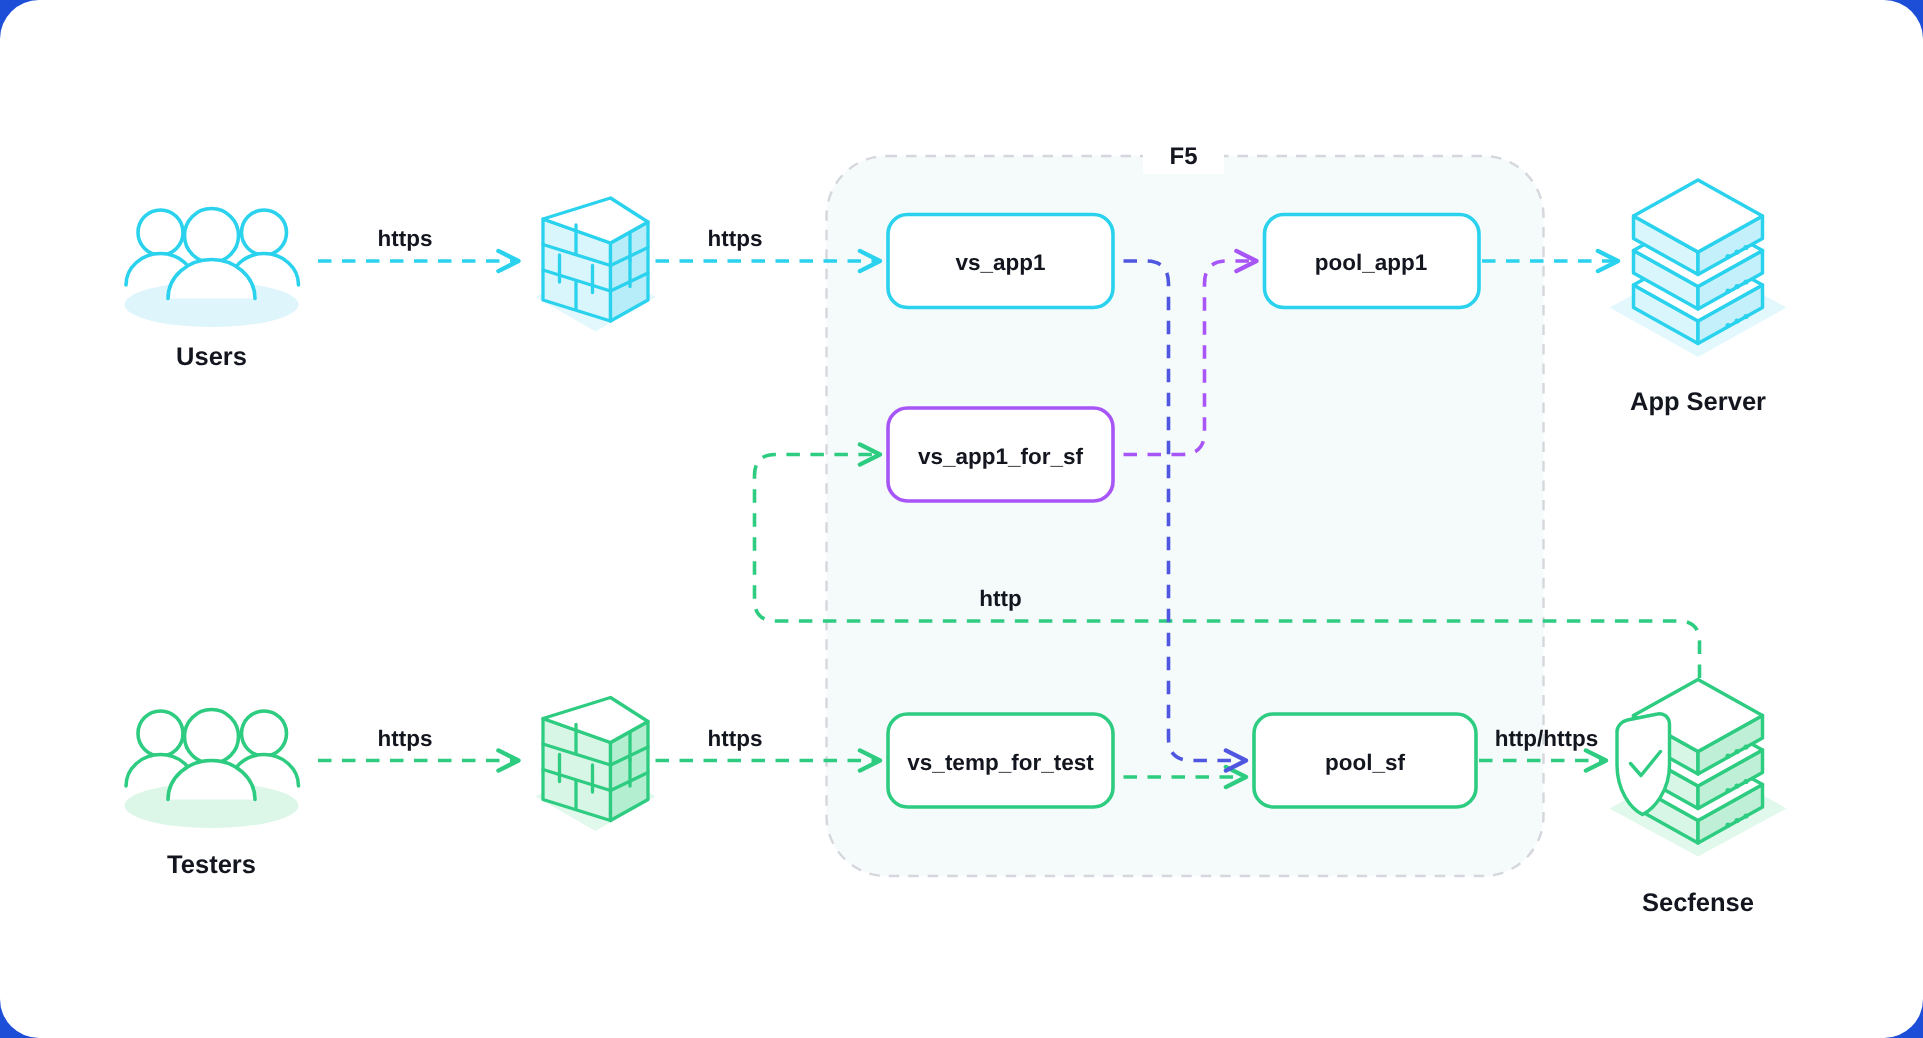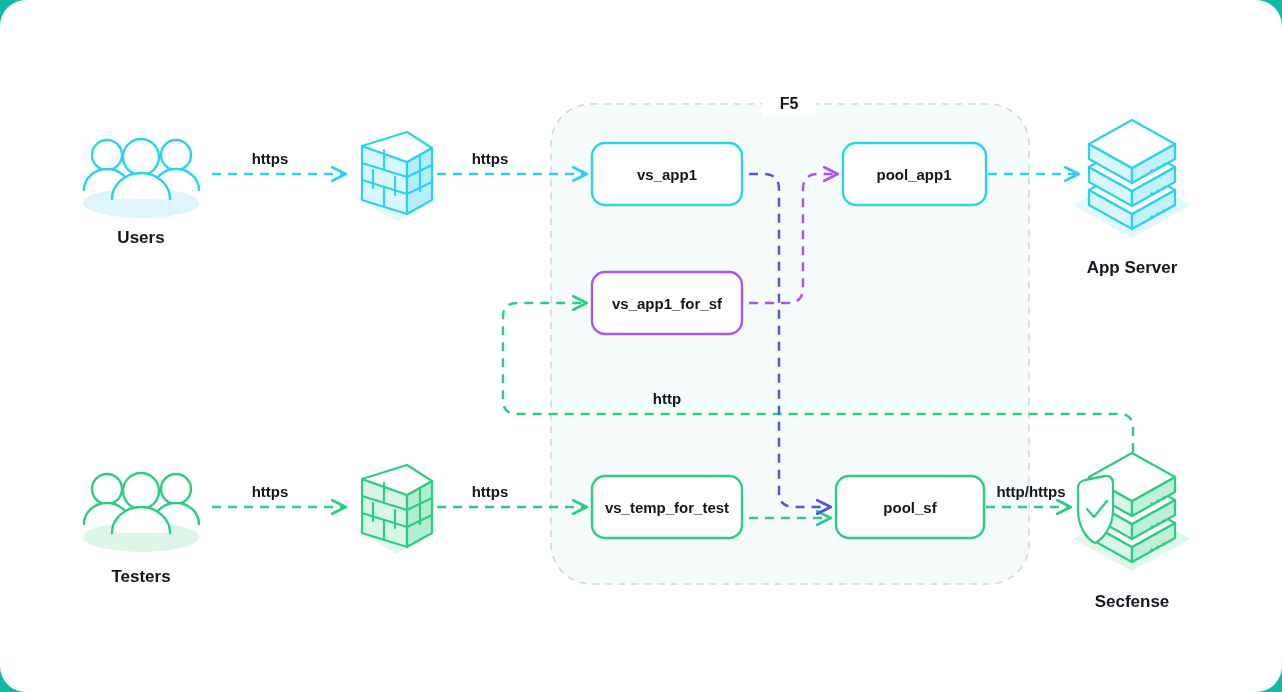--- a/index.html
+++ b/index.html
@@ -7,21 +7,21 @@
     margin: 0;
     padding: 0;
     background: #f7f7fb;
     font-family: "Liberation Sans", sans-serif;
   }
   #stage {
     position: relative;
     width: 1282px;
     height: 692px;
     overflow: hidden;
-    background: #14b8a6;
+    background: #1d4ed8;
   }
   #card {
     position: absolute;
     left: 0; top: 0;
     width: 1282px;
     height: 692px;
     background: #ffffff;
     border-radius: 26px;
     box-sizing: border-box;
     overflow: hidden;

